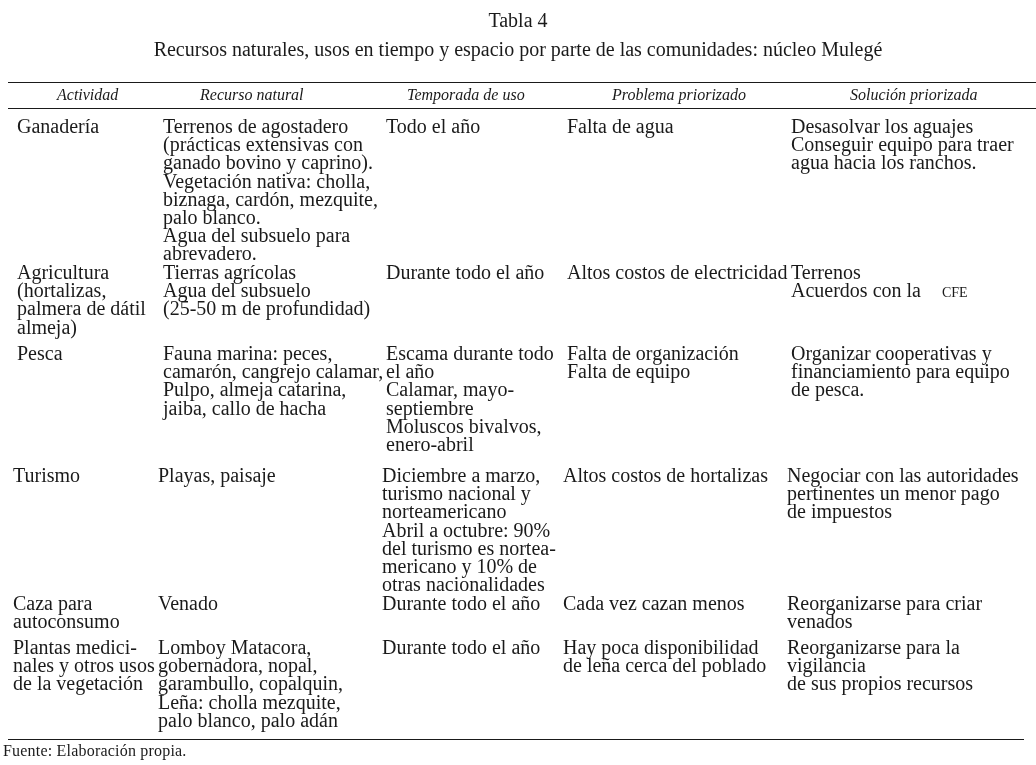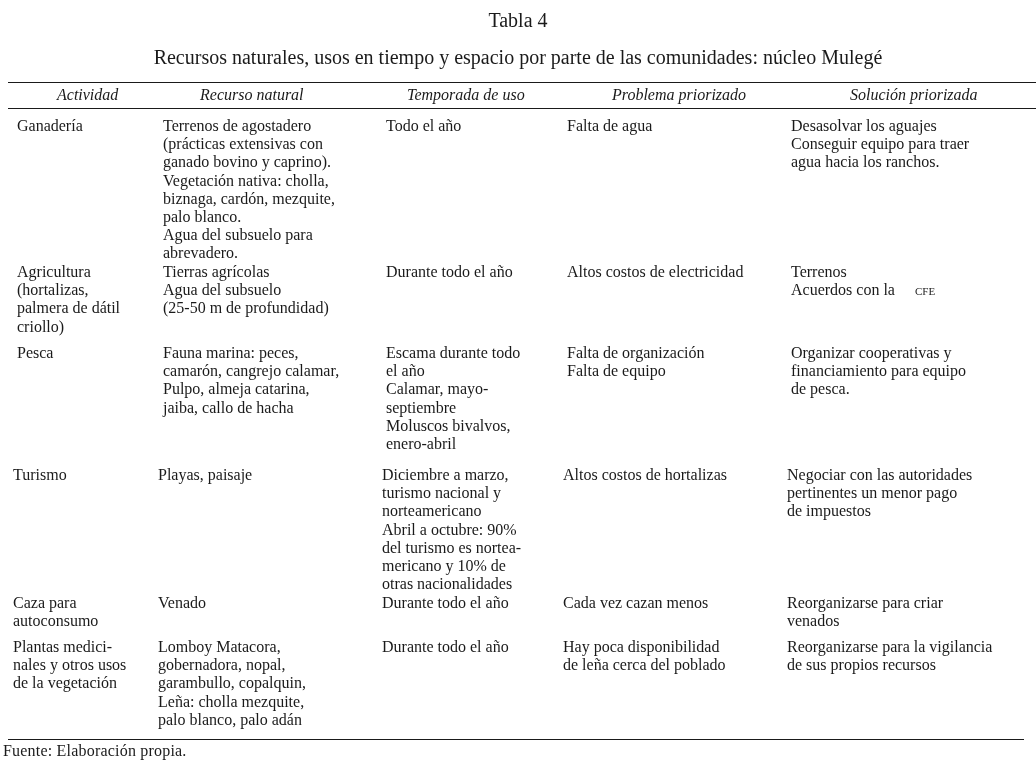--- a/index.html
+++ b/index.html
@@ -1,26 +1,26 @@
 <!DOCTYPE html>
 <html><head>
   <meta charset="utf-8">
   <style>
     html, body { margin: 0; padding: 0; background: #ffffff; }
     body { width: 1036px; height: 765px; position: relative; overflow: hidden;
            font-family: "Liberation Serif", "DejaVu Serif", serif; color: #1a1a1a; }
     .title { position: absolute; left: 0; width: 1036px; text-align: center; font-size: 20px; }
     .t1 { top: 9px; }
-    .t2 { top: 46px; }
+    .t2 { top: 38px; }
     .rule { position: absolute; left: 8px; right: 0; height: 0; border-top: 1.5px solid #1a1a1a; }
     .rule.r1 { top: 82px; }
     .rule.r2 { top: 108px; border-top-width: 1px; }
     .rule.r3 { top: 739px; border-top-width: 1.5px; right: 12px; }
     .hdr { position: absolute; top: 86px; font-style: italic; font-size: 16px; margin-left: 16px; }
-    .cell { position: absolute; font-size: 16px; line-height: 18.2px; white-space: pre-line; }
+    .cell { position: absolute; font-size: 20px; line-height: 18.2px; white-space: pre-line; }
     .smallcaps { font-variant: small-caps; margin-left: 16px; }
     .footer { position: absolute; left: 3px; top: 742px; font-size: 16px; letter-spacing: 0.2px; }
   </style>
 </head>
 <body>
 
 <div>
   <div class="title t1">Tabla 4</div>
   <div class="title t2">Recursos naturales, usos en tiempo y espacio por parte de las comunidades: núcleo Mulegé</div>
 </div>
@@ -51,21 +51,21 @@
   <div class="cell" style="left:567px;top:117px">Falta de agua</div>
   <div class="cell" style="left:791px;top:117px">Desasolvar los aguajes
 Conseguir equipo para traer
 agua hacia los ranchos.</div>
 </div>
 
 <div>
   <div class="cell" style="left:17px;top:263px">Agricultura
 (hortalizas,
 palmera de dátil
-criollo)</div>
+almeja)</div>
   <div class="cell" style="left:163px;top:263px">Tierras agrícolas
 Agua del subsuelo
 (25-50 m de profundidad)</div>
   <div class="cell" style="left:386px;top:263px">Durante todo el año</div>
   <div class="cell" style="left:567px;top:263px">Altos costos de electricidad</div>
   <div class="cell" style="left:791px;top:263px"><span>Terrenos
 Acuerdos con la </span><span class="smallcaps">cfe</span></div>
 </div>
 
 <div>

